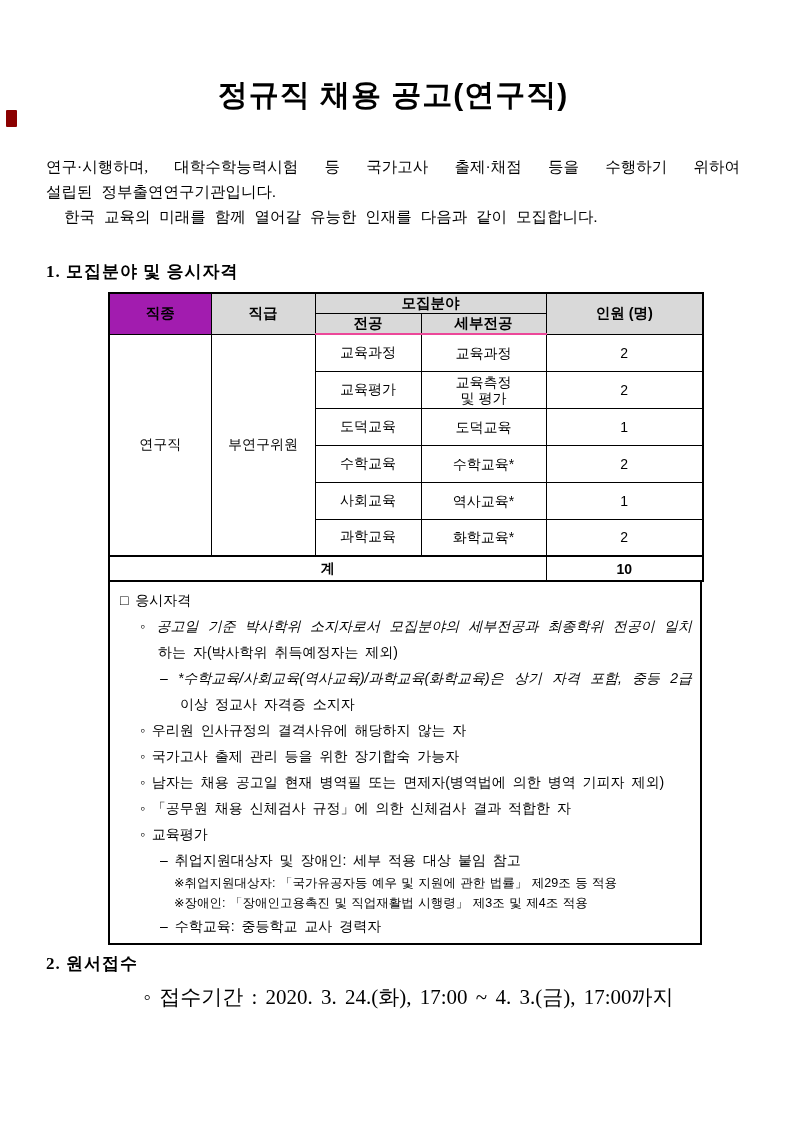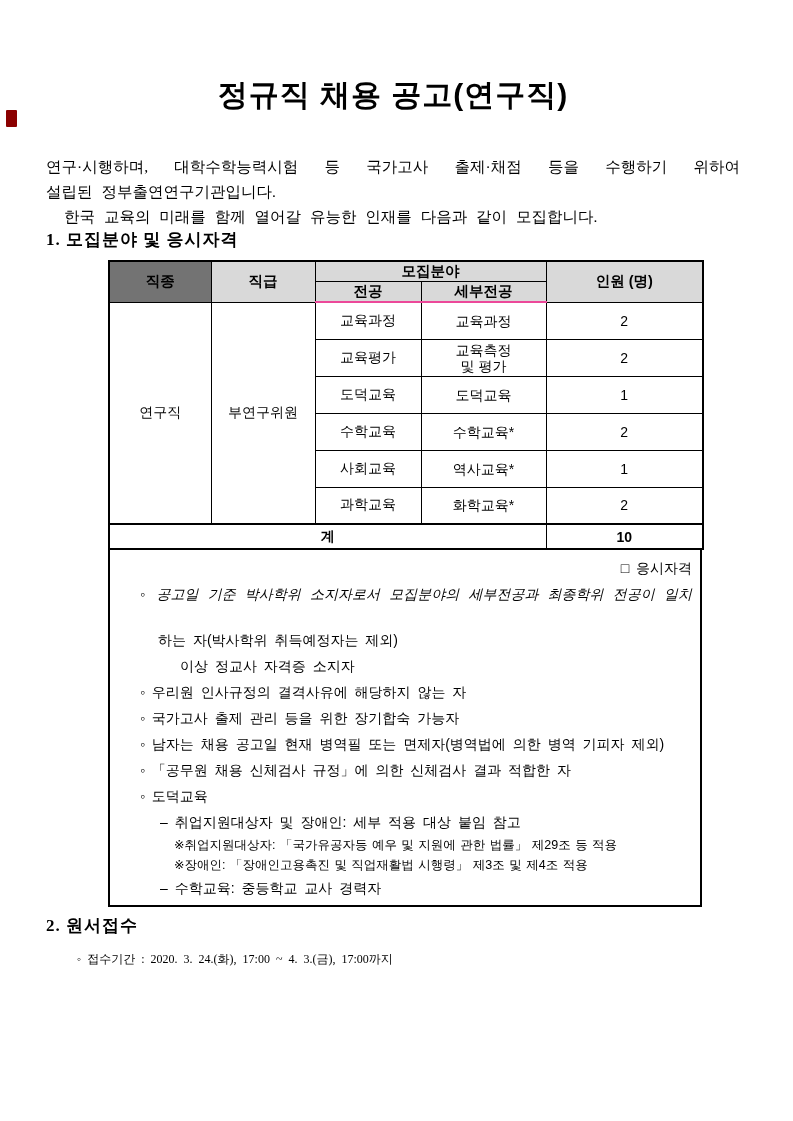--- a/index.html
+++ b/index.html
@@ -19,21 +19,21 @@
   }
 
   .intro { margin-top:40px; font-size:15.5px; line-height:25px; word-spacing:5px; }
   .intro .line { width:100%; }
   .intro .just { text-align:justify; text-align-last:justify; }
   .intro .indent { padding-left:18px; }
 
   .sec-heading {
     font-size:17px; font-weight:bold; letter-spacing:1px; line-height:22px;
   }
-  .sec1-heading { }
+  .sec1-heading { margin-top:32px; }
 
   table.recruit {
     margin-top:9px; margin-left:62px; border-collapse:collapse; table-layout:fixed;
     width:594px; font-family:"Liberation Sans","DejaVu Sans",sans-serif; font-size:14px;
   }
   table.recruit th, table.recruit td {
     border:1px solid #000; text-align:center; vertical-align:middle; padding:0;
   }
   table.recruit th { background:#d9d9d9; font-weight:bold; font-size:14.5px; }
   tr.hrow1 th { border-top:2px solid #000; height:18px; }
@@ -47,30 +47,30 @@
     border-top:2px solid #000; border-bottom:2px solid #000;
     height:25px; font-weight:bold;
   }
 
   .qual-box {
     margin-left:62px; width:594px; border:2px solid #000; border-top:none;
     padding:5px 8px 4px 8px;
     font-family:"Liberation Sans","DejaVu Sans",sans-serif;
     font-size:14px; line-height:26px; word-spacing:3px;
   }
-  .qual-box .l0  { padding-left:2px;text-align:right; }
+  .qual-box .l0  { padding-left:2px; }
   .qual-box .l1  { padding-left:22px; }
-  .qual-box .l1c { padding-left:40px;margin-top:20px; }
+  .qual-box .l1c { padding-left:40px; }
   .qual-box .l2  { padding-left:42px; }
   .qual-box .l2c { padding-left:62px; }
   .qual-box .l3  { padding-left:56px; font-size:12.5px; line-height:20px; word-spacing:1px; }
   .qual-box .just { text-align:justify; text-align-last:justify;font-style:italic; }
 
   .sec2-heading { margin-top:8px; }
-  .apply-line { margin-top:11px; padding-left:31px; font-size:12px; line-height:22px; word-spacing:3px; }
+  .apply-line { margin-top:11px; padding-left:31px; font-size:21px; line-height:22px; word-spacing:3px;text-align:center; }
 </style>
 </head>
 <body>
 
 <div class="page">
 
   <div class="red-marker" style="background: rgb(139, 0, 0);"></div>
 
   <h1 class="doc-title">정규직 채용 공고(연구직)</h1>
 
@@ -85,21 +85,21 @@
   <table class="recruit">
     <colgroup>
       <col style="width:102px">
         <col style="width:104px">
         <col style="width:106px">
         <col style="width:125px">
         <col style="width:157px">
     </colgroup>
     <tbody>
         <tr class="hrow1">
-      <th rowspan="2" class="b-left span2" style="background: #737373; font-family: Liberation Serif, serif;">직종</th>
+      <th rowspan="2" class="b-left span2" style="background: #a21caf; font-family: Liberation Serif, serif;">직종</th>
       <th rowspan="2" class="span2" style="background: rgb(217, 217, 217);">직급</th>
       <th colspan="2" style="background: rgb(217, 217, 217);">모집분야</th>
       <th rowspan="2" class="b-right span2" style="background: rgb(217, 217, 217);">인원 (명)</th>
     </tr>
     <tr class="hrow2">
       <th style="background: rgb(217, 217, 217);">전공</th>
       <th style="background: rgb(217, 217, 217);">세부전공</th>
     </tr>
     <tr class="body-row">
       <td rowspan="6" class="b-left">연구직</td>
@@ -138,26 +138,27 @@
       <td colspan="4" class="b-left">계</td>
       <td class="b-right">10</td>
     </tr>
   </tbody>
     </table>
 
   <div class="qual-box">
     <div class="l0">□ 응시자격</div>
     <div class="l1 just">◦ 공고일 기준 박사학위 소지자로서 모집분야의 세부전공과 최종학위 전공이 일치</div>
     <div class="l1c">하는 자(박사학위 취득예정자는 제외)</div>
+    <div class="l2 just">– *수학교육/사회교육(역사교육)/과학교육(화학교육)은 상기 자격 포함, 중등 2급</div>
     <div class="l2c">이상 정교사 자격증 소지자</div>
     <div class="l1">◦ 우리원 인사규정의 결격사유에 해당하지 않는 자</div>
     <div class="l1">◦ 국가고사 출제 관리 등을 위한 장기합숙 가능자</div>
     <div class="l1">◦ 남자는 채용 공고일 현재 병역필 또는 면제자(병역법에 의한 병역 기피자 제외)</div>
     <div class="l1">◦ 「공무원 채용 신체검사 규정」에 의한 신체검사 결과 적합한 자</div>
-    <div class="l1">◦ 도덕교육</div>
+    <div class="l1">◦ 교육평가</div>
     <div class="l2">– 취업지원대상자 및 장애인: 세부 적용 대상 붙임 참고</div>
     <div class="l3">※취업지원대상자: 「국가유공자등 예우 및 지원에 관한 법률」 제29조 등 적용</div>
     <div class="l3">※장애인: 「장애인고용촉진 및 직업재활법 시행령」 제3조 및 제4조 적용</div>
     <div class="l2">– 수학교육: 중등학교 교사 경력자</div>
   </div>
 
   <div class="sec-heading sec2-heading">2. 원서접수</div>
 
   <div class="apply-line">◦ 접수기간 : 2020. 3. 24.(화), 17:00 ~ 4. 3.(금), 17:00까지</div>
 

